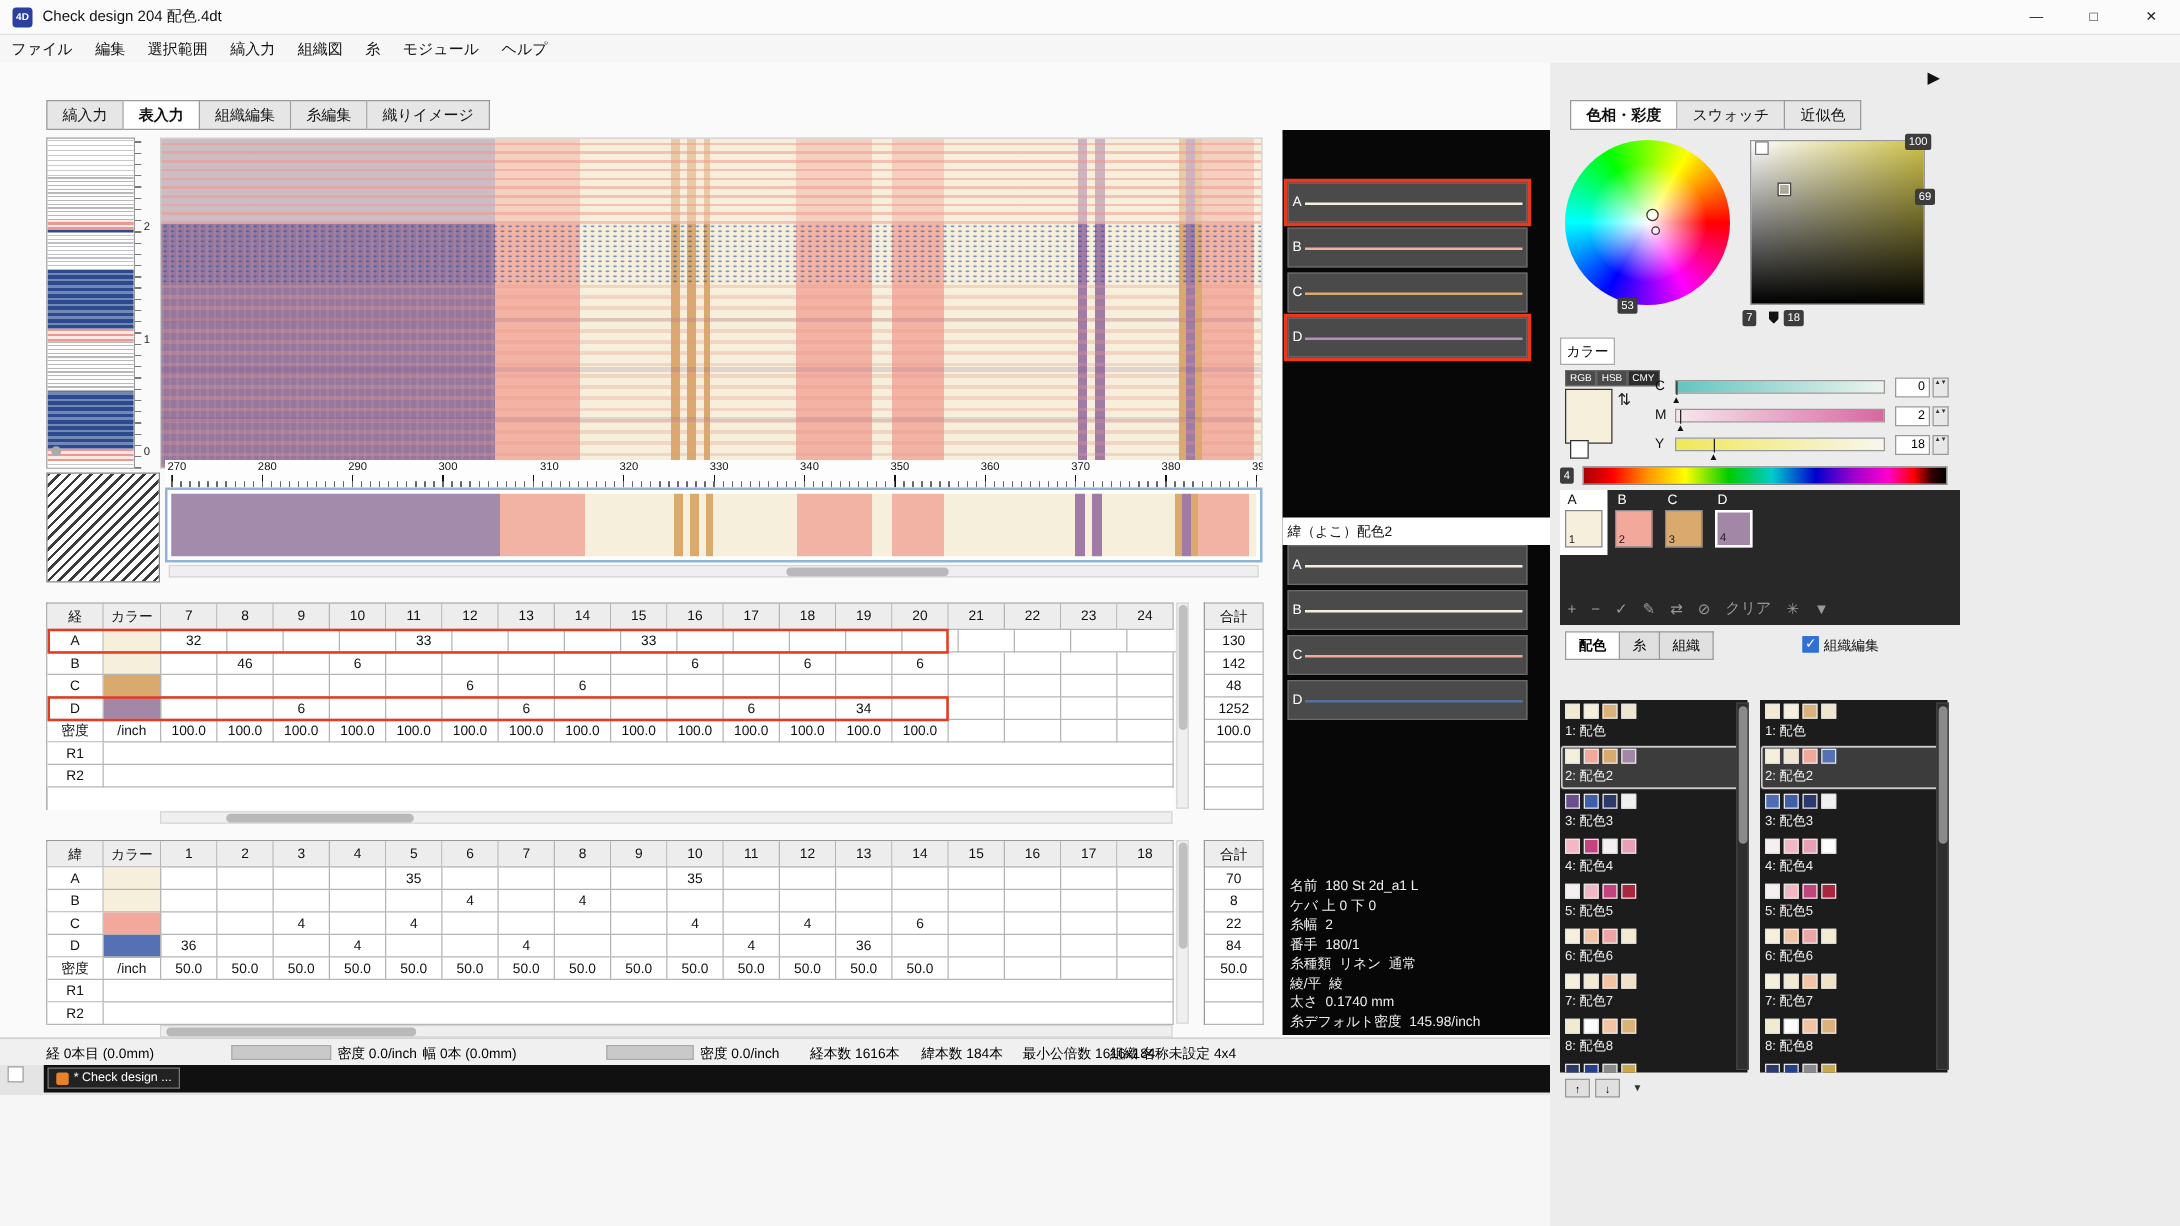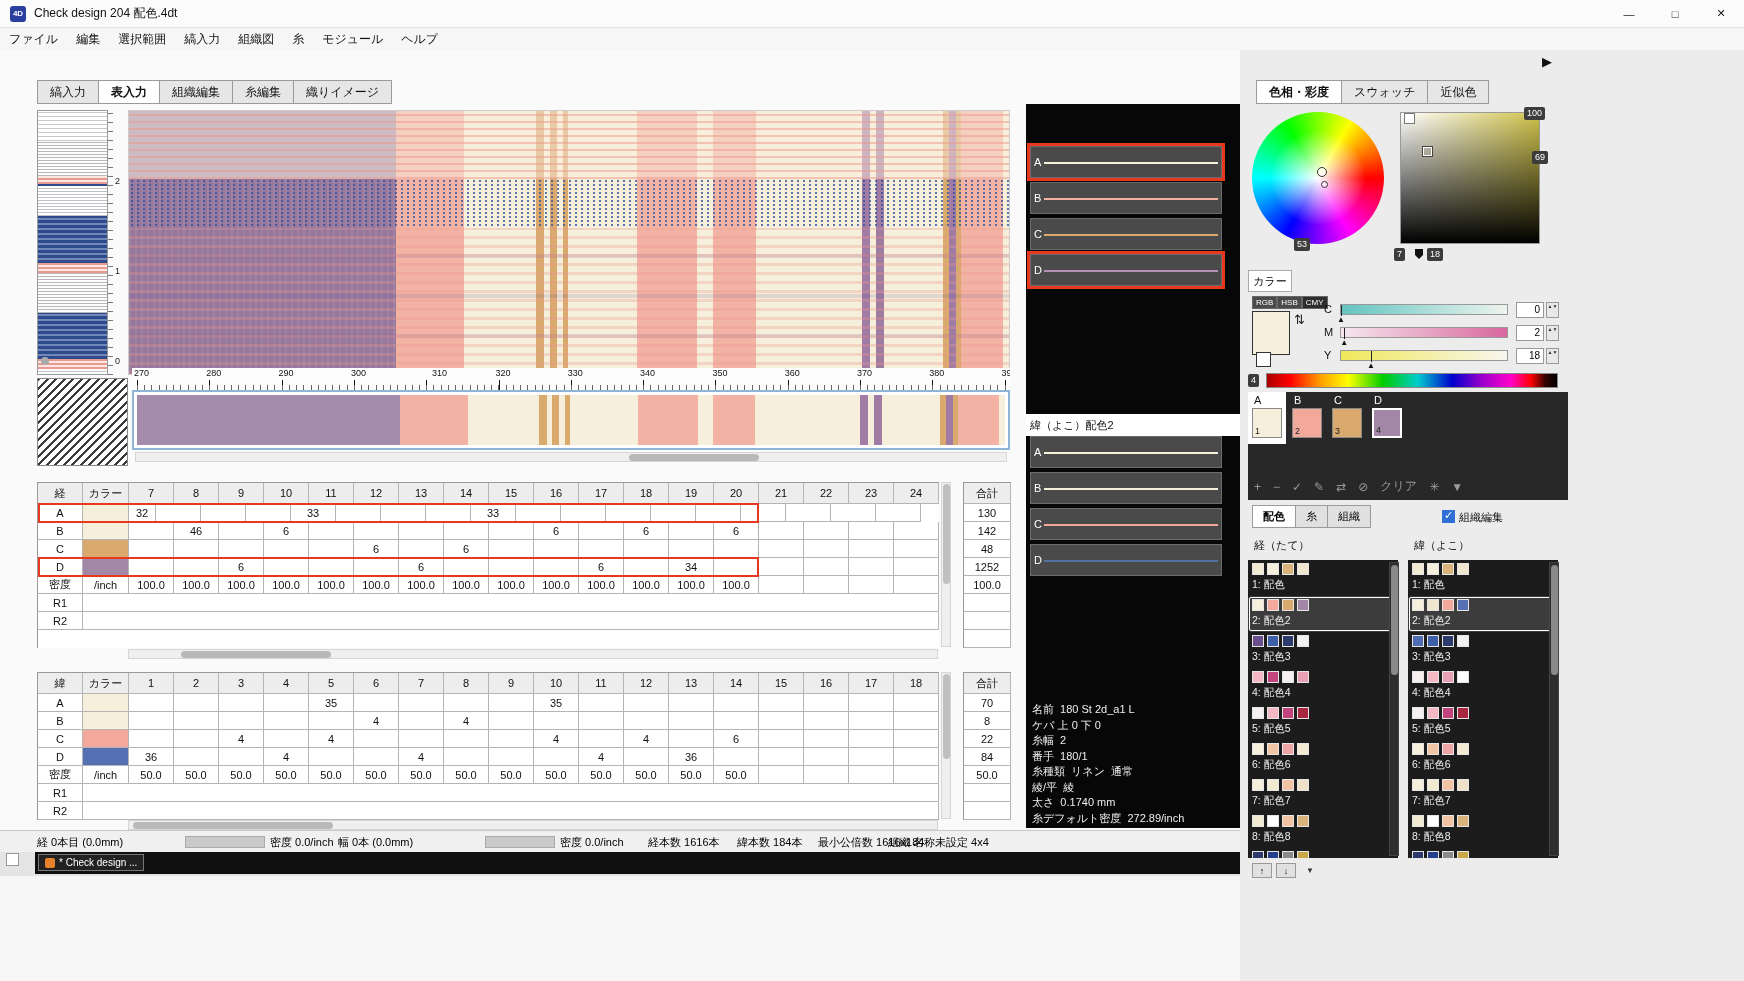--- a/index.html
+++ b/index.html
@@ -260,21 +260,21 @@
         <div class="tcell th" style="width: 45px;">19</div>
         <div class="tcell th" style="width: 45px;">20</div>
         <div class="tcell th" style="width: 45px;">21</div>
         <div class="tcell th" style="width: 45px;">22</div>
         <div class="tcell th" style="width: 45px;">23</div>
         <div class="tcell th" style="width: 45px;">24</div>
       </div>
       <div class="trow">
         <div class="tcell lbl" style="width: 45px;">A</div>
         <div class="tcell sw" style="width: 46px; background: rgb(246, 239, 219);"></div>
-        <div class="tcell val" style="width: 27px;">32</div>
+        <div class="tcell val" style="width: 53px;">32</div>
         <div class="tcell val" style="width: 45px;"></div>
         <div class="tcell val" style="width: 45px;"></div>
         <div class="tcell val" style="width: 45px;"></div>
         <div class="tcell val" style="width: 45px;">33</div>
         <div class="tcell val" style="width: 45px;"></div>
         <div class="tcell val" style="width: 45px;"></div>
         <div class="tcell val" style="width: 45px;"></div>
         <div class="tcell val" style="width: 45px;">33</div>
         <div class="tcell val" style="width: 45px;"></div>
         <div class="tcell val" style="width: 45px;"></div>
@@ -629,21 +629,21 @@
         </div>
         <div class="bar" style="top: 404px;">
           <span class="bar-letter">C</span>
           <div class="bar-line" style="background: rgb(242, 168, 155);"></div>
         </div>
         <div class="bar" style="top: 440px;">
           <span class="bar-letter">D</span>
           <div class="bar-line" style="background: rgb(85, 113, 159);"></div>
         </div>
       </div>
-    <div class="yarninfo" id="yarn-info"><div>名前  180 St 2d_a1 L</div><div>ケバ 上 0 下 0</div><div>糸幅  2</div><div>番手  180/1</div><div>糸種類  リネン  通常</div><div>綾/平  綾</div><div>太さ  0.1740 mm</div><div>糸デフォルト密度  272.89/inch</div></div>
+    <div class="yarninfo" id="yarn-info"><div>名前  180 St 2d_a1 L</div><div>ケバ 上 0 下 0</div><div>糸幅  2</div><div>番手  180/1</div><div>糸種類  リネン  通常</div><div>綾/平  綾</div><div>太さ  0.1740 mm</div><div>糸デフォルト密度  145.98/inch</div></div>
   </div>
 
   <div class="tabrow" id="cp-tabs" style="left:1256px;top:80px;">
       <div class="tab active">色相・彩度</div>
       <div class="tab">スウォッチ</div>
       <div class="tab">近似色</div>
     </div>
 
   <div class="wheel">
     <div class="wheel-mark" style="left:65px;top:55px;width:10px;height:10px;"></div>
@@ -738,24 +738,20 @@
 
   <div class="lower-tabs-strip">
     <div class="lt-tabs" id="lower-tabs">
         <div class="lt-tab active">配色</div>
         <div class="lt-tab">糸</div>
         <div class="lt-tab">組織</div>
       </div>
   </div>
   <div class="sync"><span class="cb checked"></span><span class="cblabel">組織編集</span></div>
 
-  <div class="list-labels">
-    <span class="seclabel" style="position:absolute;left:6px;top:8px;">経（たて）</span>
-    <span class="seclabel" style="position:absolute;left:166px;top:8px;">緯（よこ）</span>
-  </div>
   <div class="plist" id="warp-plist" style="left:1248px;">
       <div class="pal">
         <div class="pal-sws">
           <span class="pal-sw" style="background: rgb(243, 234, 210);"></span>
           <span class="pal-sw" style="background: rgb(246, 239, 219);"></span>
           <span class="pal-sw" style="background: rgb(217, 178, 124);"></span>
           <span class="pal-sw" style="background: rgb(240, 230, 207);"></span>
         </div>
         <div class="pal-name">1: 配色</div>
       </div>

